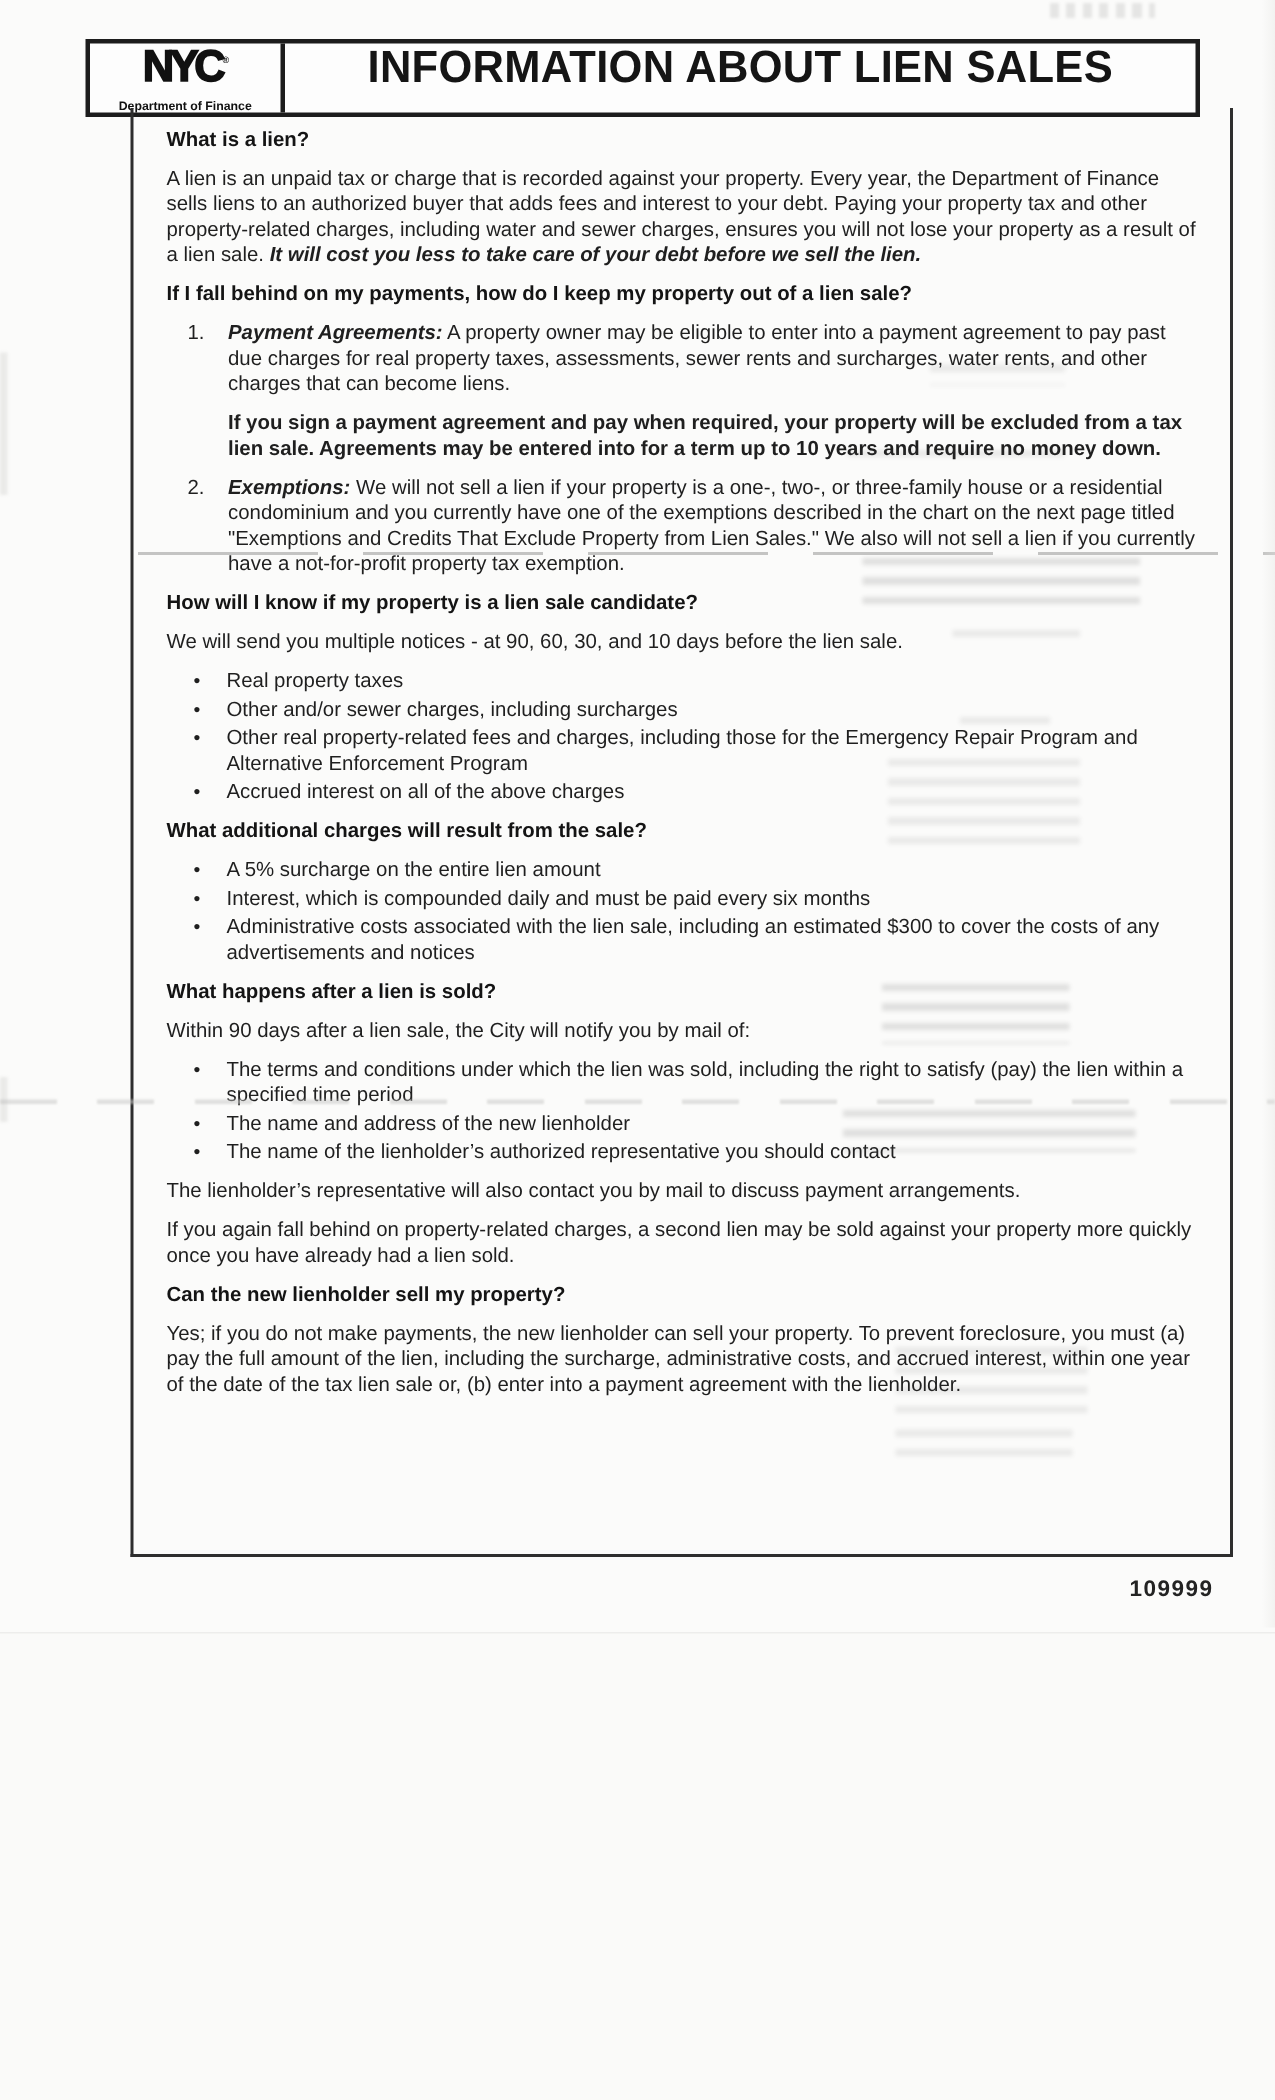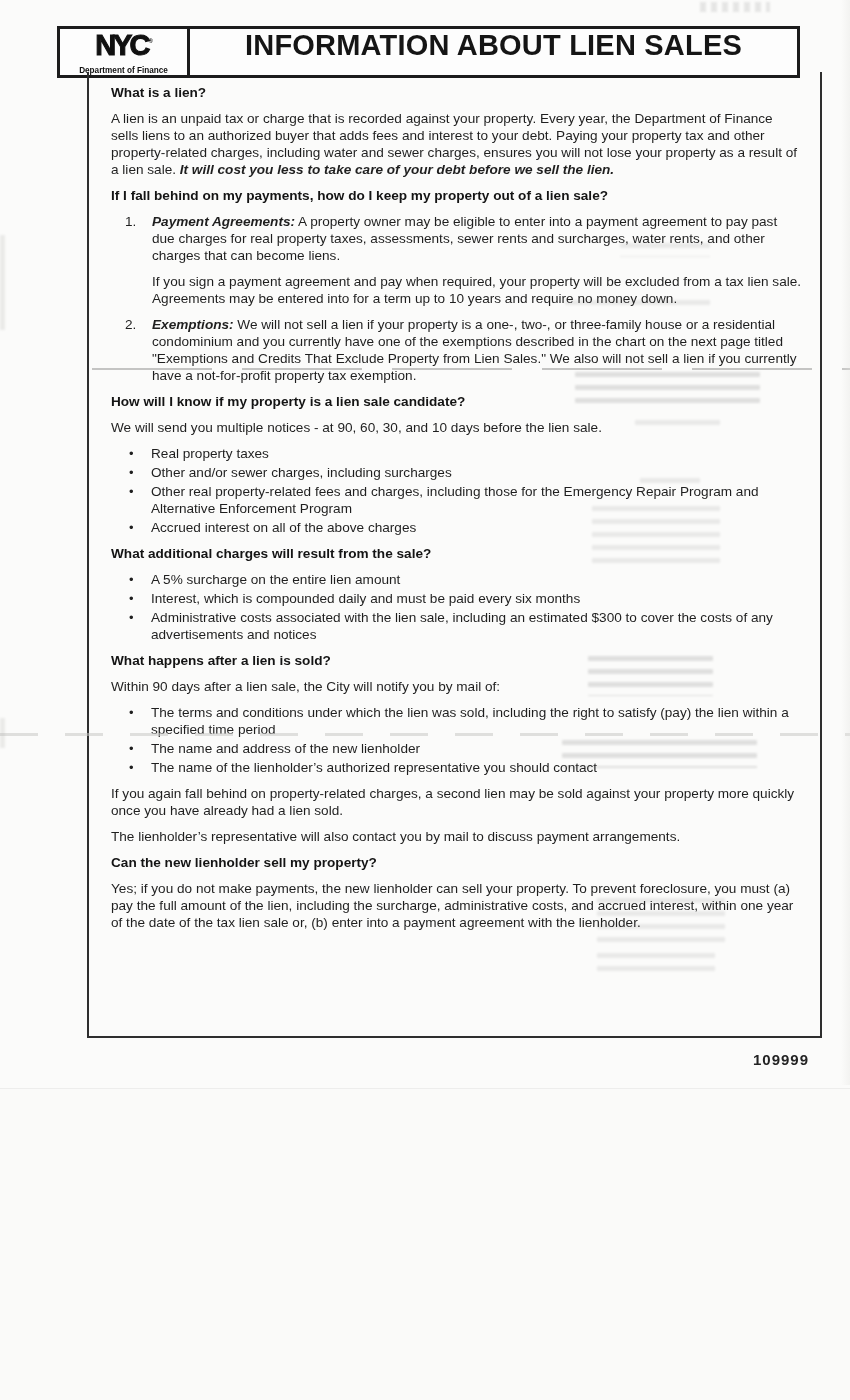--- a/index.html
+++ b/index.html
@@ -111,21 +111,21 @@
 
   <div class="h first">What is a lien?</div>
   <p class="t"><span>A lien is an unpaid tax or charge that is recorded against your property. Every year, the Department of Finance sells liens to an authorized buyer that adds fees and interest to your debt. Paying your property tax and other property-related charges, including water and sewer charges, ensures you will not lose your property as a result of a lien sale. </span><span class="b">It will cost you less to take care of your debt before we sell the lien.</span></p>
 
   <div class="h">If I fall behind on my payments, how do I keep my property out of a lien sale?</div>
 
   <div class="numitem">
     <span class="num">1.</span>
     <span class="b">Payment Agreements:</span><span> A property owner may be eligible to enter into a payment agreement to pay past due charges for real property taxes, assessments, sewer rents and surcharges, water rents, and other charges that can become liens.</span>
   </div>
-  <p class="t cont" style="padding-left:41px;">If you sign a payment agreement and pay when required, your property will be excluded from a tax lien sale. Agreements may be entered into for a term up to 10 years and require no money down.</p>
+  <p class="t cont" style="padding-left:41px;font-weight:bold;">If you sign a payment agreement and pay when required, your property will be excluded from a tax lien sale. Agreements may be entered into for a term up to 10 years and require no money down.</p>
 
   <div class="numitem">
     <span class="num">2.</span>
     <span class="b">Exemptions:</span><span> We will not sell a lien if your property is a one-, two-, or three-family house or a residential condominium and you currently have one of the exemptions described in the chart on the next page titled "Exemptions and Credits That Exclude Property from Lien Sales." We also will not sell a lien if you currently have a not-for-profit property tax exemption.</span>
   </div>
 
   <div class="h">How will I know if my property is a lien sale candidate?</div>
   <p class="t">We will send you multiple notices - at 90, 60, 30, and 10 days before the lien sale.</p>
 
   <ul class="bl">
@@ -142,22 +142,22 @@
     <li><span class="dot">•</span><span>Administrative costs associated with the lien sale, including an estimated $300 to cover the costs of any advertisements and notices</span></li>
   </ul>
 
   <div class="h">What happens after a lien is sold?</div>
   <p class="t">Within 90 days after a lien sale, the City will notify you by mail of:</p>
   <ul class="bl">
     <li><span class="dot">•</span><span>The terms and conditions under which the lien was sold, including the right to satisfy (pay) the lien within a specified time period</span></li>
     <li><span class="dot">•</span><span>The name and address of the new lienholder</span></li>
     <li><span class="dot">•</span><span>The name of the lienholder’s authorized representative you should contact</span></li>
   </ul>
+  <p class="t">The lienholder’s representative will also contact you by mail to discuss payment arrangements.</p>
   <p class="t">If you again fall behind on property-related charges, a second lien may be sold against your property more quickly once you have already had a lien sold.</p>
-  <p class="t">The lienholder’s representative will also contact you by mail to discuss payment arrangements.</p>
 
   <div class="h">Can the new lienholder sell my property?</div>
   <p class="t">Yes; if you do not make payments, the new lienholder can sell your property. To prevent foreclosure, you must (a) pay the full amount of the lien, including the surcharge, administrative costs, and accrued interest, within one year of the date of the tax lien sale or, (b) enter into a payment agreement with the lienholder.</p>
 
 </div>
 
 <div class="footer-num">109999</div>
 
 <div class="seam"></div>
 <div class="strike"></div>

